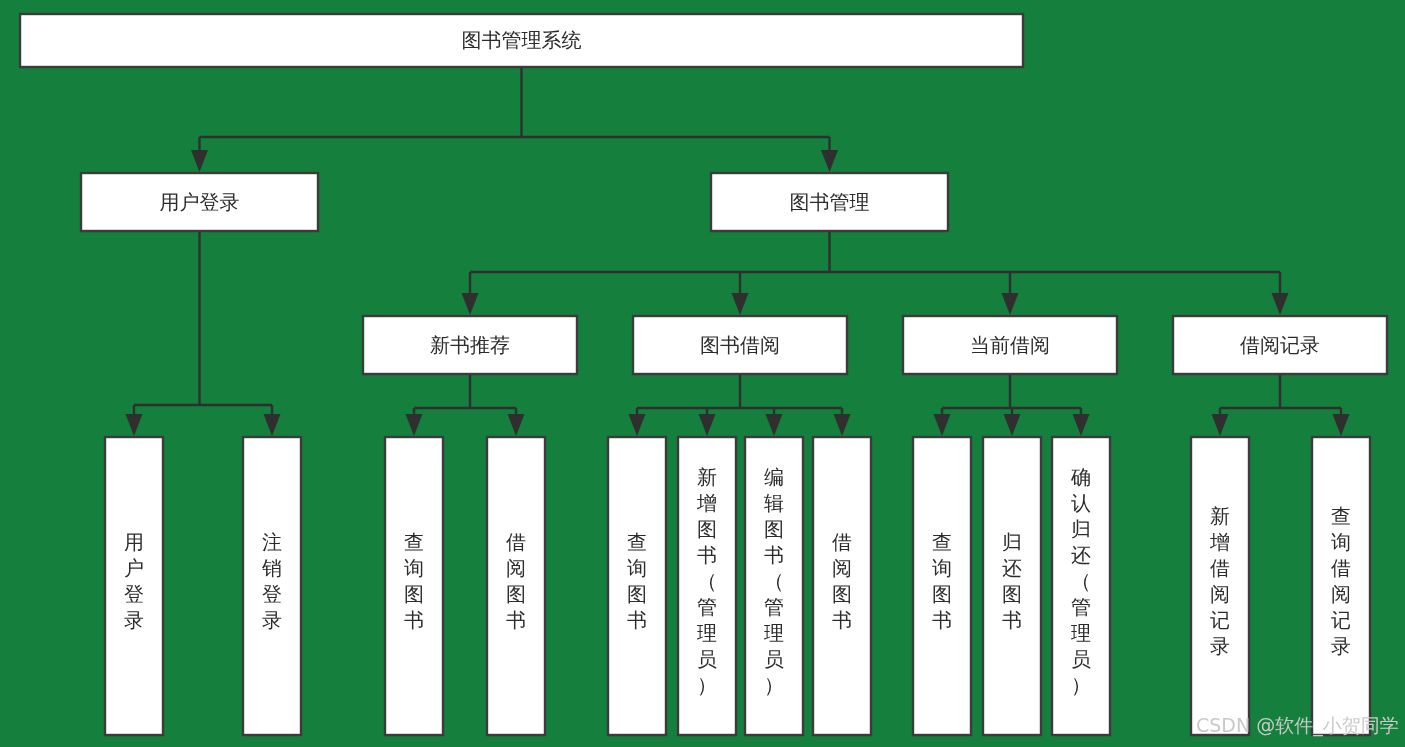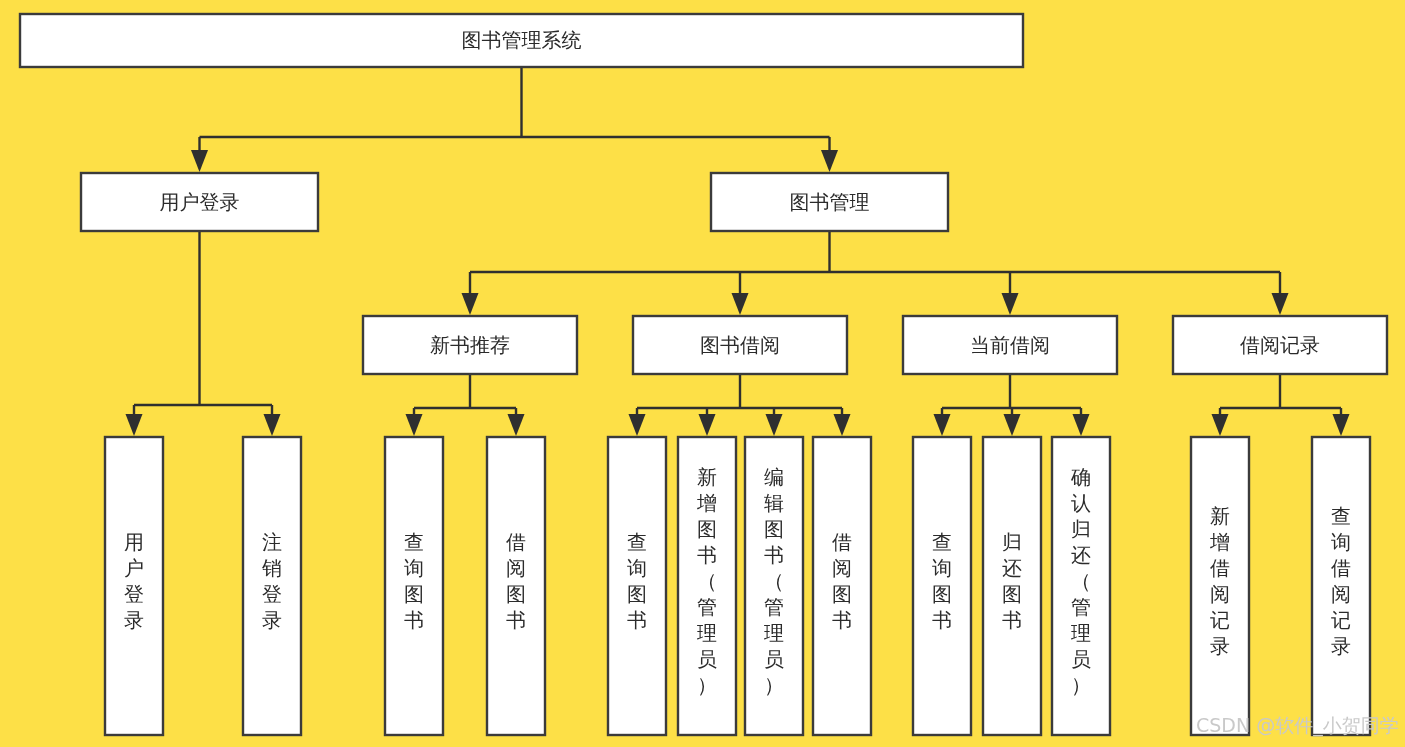--- a/index.html
+++ b/index.html
@@ -11,21 +11,21 @@
   body {
     width: 1405px;
     height: 747px;
     font-family: "DejaVu Sans", "Liberation Sans", sans-serif;
     overflow: hidden;
   }
   #diagram-root {
     position: relative;
     width: 1405px;
     height: 747px;
-    background: #fde047;
+    background: #15803d;
   }
   svg.diagram-canvas {
     position: absolute;
     left: 0;
     top: 0;
     width: 1405px;
     height: 747px;
     display: block;
   }
   .node-rect {

